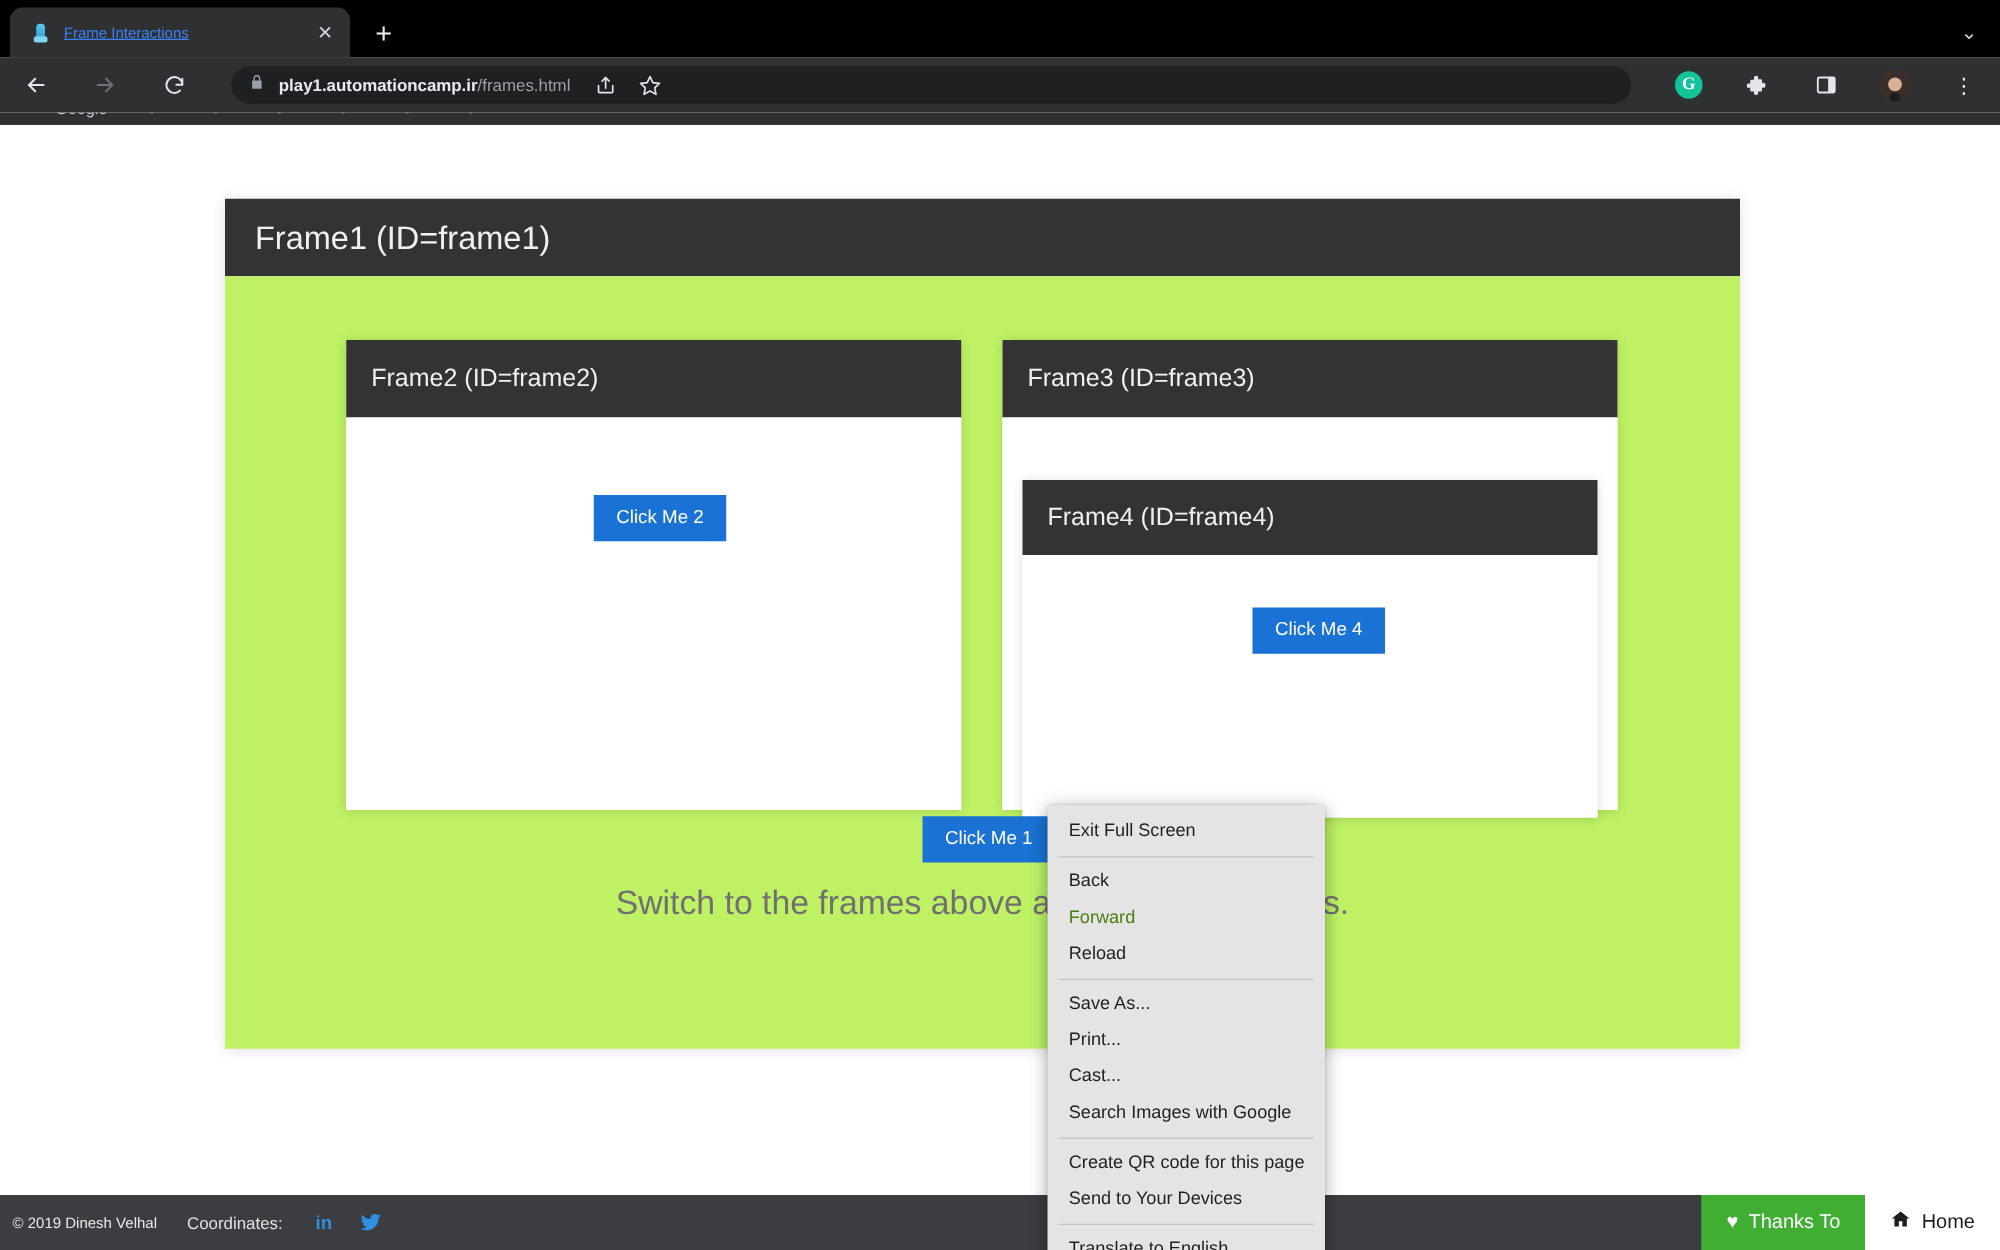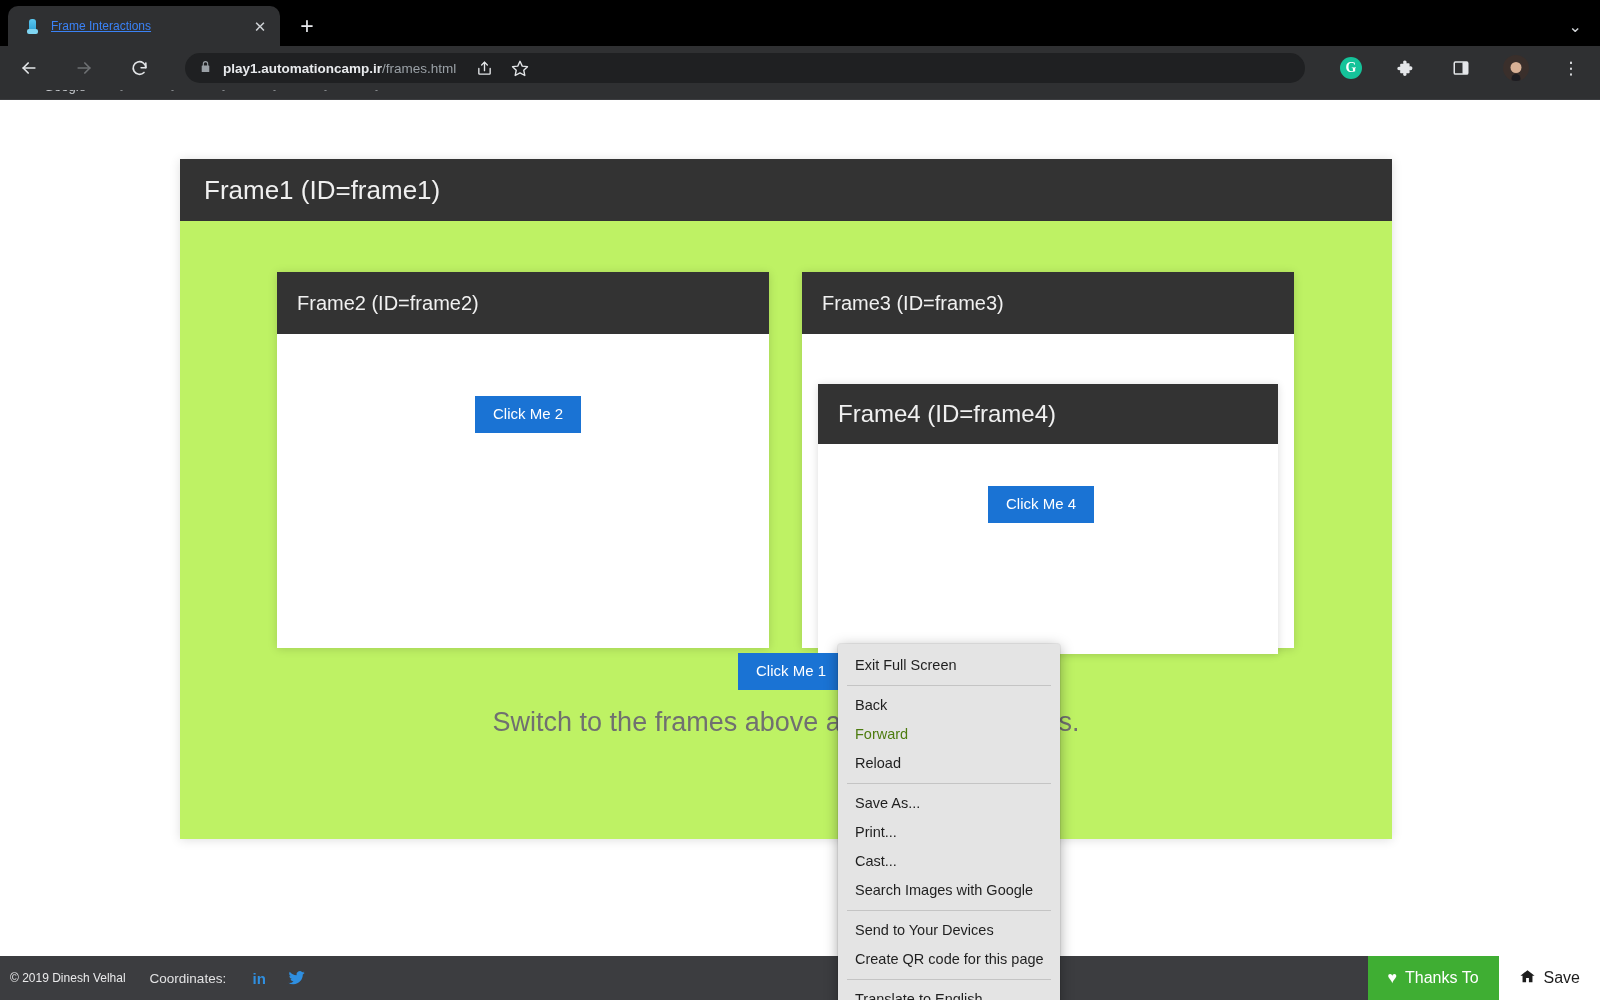--- a/index.html
+++ b/index.html
@@ -127,31 +127,31 @@
     position: absolute; left: 622px; top: 51px; width: 492px; height: 376px;
     background: #fff; box-shadow: 0 1px 9px rgba(0,0,0,.15);
   }
   .frame3 > .panel-head { height: 62px; font-size: 20px; padding-left: 20px; }
   .frame3-body { height: 314px; background: #fff; position: relative; }
 
   .frame4 {
     position: absolute; left: 16px; top: 50px; width: 460px; height: 270px;
     background: #fff; box-shadow: 0 1px 8px rgba(0,0,0,.14);
   }
-  .frame4 > .panel-head { height: 60px; font-size: 24px; padding-left: 20px; }
+  .frame4 > .panel-head { height: 60px; font-size: 20px; padding-left: 20px; }
   .frame4-body { height: 210px; background: #fff; position: relative; }
 
   .btn-blue {
     position: absolute; background: #1a73d4; color: #ffffff;
     font-size: 15px; border: none; padding: 10px 18px;
     font-family: "Liberation Sans", sans-serif; line-height: 1.1;
     white-space: nowrap;
   }
   #btn2 { left: 198px; top: 62px; }
-  #btn4 { left: 170px; top: 42px; }
+  #btn4 { left: 184px; top: 42px; }
   #btn1 { left: 558px; top: 404px; margin-top: 28px; }
 
   .switch-text {
     position: absolute; left: 0; top: 486px; width: 100%;
     text-align: center; font-size: 27px; color: #707070;
     font-weight: 300; font-family: "Liberation Sans", sans-serif;
   }
 
   
   .footer {
@@ -334,36 +334,36 @@
       <div class="btn-thanks">
         <span>♥</span>
         <span>Thanks To</span>
       </div>
       <div class="btn-home">
         <span>
           <svg width="17" height="17" viewBox="0 0 24 24" fill="#1d1d1d">
               <path d="M12 3L2 11h3v9h5v-6h4v6h5v-9h3L12 3z"></path>
             </svg>
         </span>
-        <span>Save</span>
+        <span>Home</span>
       </div>
     </div>
 
     <div class="ctxmenu" id="ctxmenu">
         <div class="ctx-item">Exit Full Screen</div>
         <div class="ctx-sep"></div>
         <div class="ctx-item">Back</div>
         <div class="ctx-item disabled">Forward</div>
         <div class="ctx-item">Reload</div>
         <div class="ctx-sep"></div>
         <div class="ctx-item">Save As...</div>
         <div class="ctx-item">Print...</div>
         <div class="ctx-item">Cast...</div>
         <div class="ctx-item">Search Images with Google</div>
         <div class="ctx-sep"></div>
+        <div class="ctx-item">Create QR code for this page</div>
         <div class="ctx-item">Send to Your Devices</div>
-        <div class="ctx-item">Create QR code for this page</div>
         <div class="ctx-sep"></div>
         <div class="ctx-item">Translate to English</div>
       </div>
 
   </div>
 </div>
 
 </body></html>

